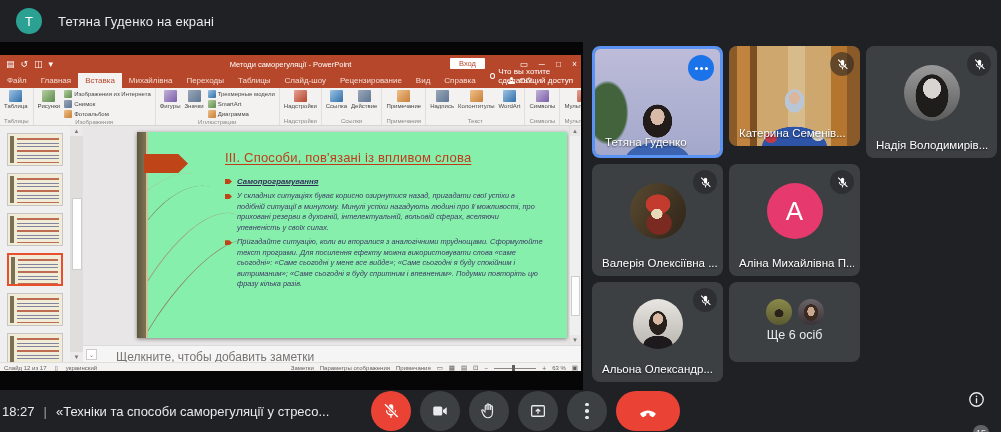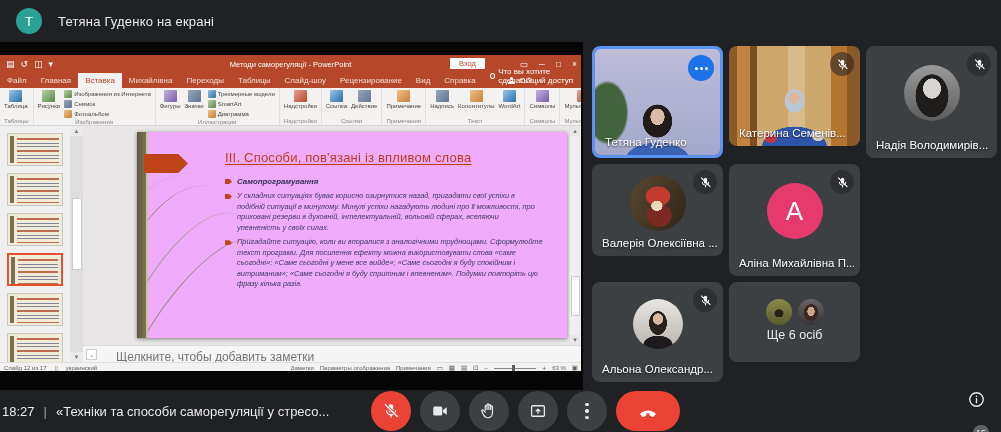--- a/index.html
+++ b/index.html
@@ -57,35 +57,35 @@
   .thumb { position:relative; width:56px; height:33px; margin:7px auto 0; background:#f0ecd8; border:1px solid #c8c6c4; }
   .thumb.selected { border:2px solid #e8502d; }
   .thumb:before { content:""; position:absolute; left:2px; top:2px; width:4px; height:27px; background:#7a7152; }
   .thumb:after { content:""; position:absolute; left:9px; top:3px; right:3px; height:26px;
      background:repeating-linear-gradient(#0000 0 1px, #b24b33 1px 3px, #0000 3px 6px, #6a6a90 6px 7px, #0000 7px 9px, #6a6a90 9px 10px, #0000 10px 12px); opacity:.8; }
   .thumb-scroll { position:absolute; left:70px; top:0; width:13px; height:236px; background:#e0dedd; }
   .thumb-scroll .arrow { position:absolute; left:0; width:13px; height:10px; background:#eceaea; color:#7a7876; font-size:6px; text-align:center; line-height:10px; }
   .thumb-scroll .thumbbar { position:absolute; left:1.5px; top:72px; width:10px; height:72px; background:#ffffff; border:1px solid #cfcdcc; }
 
   .slide-canvas { position:absolute; left:83px; top:0; width:498px; height:219px; background:#e8e6e6; }
-  .slide { position:absolute; left:54px; top:6px; width:430px; height:206px; background:#f0abfc; box-shadow:0 1px 4px rgba(0,0,0,.45); overflow:hidden; }
+  .slide { position:absolute; left:54px; top:6px; width:430px; height:206px; background:#86efac; box-shadow:0 1px 4px rgba(0,0,0,.45); overflow:hidden; }
   .slide-leftbar { position:absolute; left:0; top:0; width:9px; height:100%; background:linear-gradient(90deg,#5e5740,#7d7453); }
   .slide-leftbar:after { content:""; position:absolute; right:-2px; top:0; width:2px; height:100%; background:#cdc19a; }
   .grass { position:absolute; border:solid #8e8868; border-width:0 0 0 1.5px; border-radius:50%; }
   .g1 { left:-40px; top:50px; width:150px; height:320px; transform:rotate(14deg); border-color:#7d7857; }
   .g2 { left:-20px; top:70px; width:120px; height:300px; transform:rotate(24deg); border-color:#a39d7e; }
   .g3 { left:-55px; top:40px; width:180px; height:340px; transform:rotate(8deg); border-color:#b5ae8d; }
   .g4 { left:5px; top:90px; width:90px; height:260px; transform:rotate(32deg); border-color:#8e8868; }
   .slide-arrow { position:absolute; left:7px; top:22px; width:44px; height:19px; background:#bf4519; clip-path:polygon(0 0,78% 0,100% 50%,78% 100%,0 100%); }
   .slide-title { position:absolute; left:88px; top:18px; width:330px; color:#c13b1b; font-size:13px; letter-spacing:.2px; text-decoration:underline; text-underline-offset:2px; text-decoration-thickness:1px; }
   .bullets { position:absolute; left:88px; top:44px; width:318px; }
   .bullet { position:relative; padding-left:12px; margin-bottom:4px; }
   .bmark { position:absolute; left:0; top:3px; width:7px; height:5px; background:#bf4519; clip-path:polygon(0 0,62% 0,100% 50%,62% 100%,0 100%); }
   .btext { font-size:7.4px; line-height:1.42; color:#3e3963; font-style:italic; display:block; }
-  .btext.strong { font-weight:bold; color:#322d58; font-size:7.8px; }
+  .btext.strong { font-weight:bold; text-decoration:underline; color:#322d58; font-size:7.8px; }
   .canvas-scroll { position:absolute; right:0; top:0; width:12px; height:219px; background:#f0eff0; border-left:1px solid #e0dedd; }
   .canvas-scroll .arrow { position:absolute; right:1px; width:10px; height:10px; background:#e8e6e6; color:#7a7876; font-size:6px; text-align:center; line-height:10px; }
   .canvas-scroll .thumbbar { position:absolute; right:1.5px; top:150px; width:9px; height:40px; background:#fdfdfd; border:1px solid #cfcdcc; }
 
   .notes-bar { position:absolute; left:83px; top:290px; width:498px; height:17px; background:#f6f5f5; border-top:1px solid #dddbd9; }
   .notes-collapse { position:absolute; left:3px; top:3px; width:11px; height:11px; background:#fff; border:1px solid #cfcdcc; color:#7a7876; font-size:6px; text-align:center; line-height:10px; }
   .notes-text { position:absolute; left:22px; top:4px; font-size:12px; color:#767472;padding-left:11px; }
 
   .ppt-status { position:absolute; left:0; top:307px; width:100%; height:9px; background:#f3f2f1; border-top:1px solid #e1dfdd; font-size:6px; color:#605e5c; }
   .status-left { position:absolute; left:4px; top:1px; display:flex; gap:8px; align-items:center; }
@@ -445,21 +445,21 @@
     <div class="mute-badge">
       <svg width="13" height="13" viewBox="0 0 24 24">
           <path fill="#fff" d="M12 14a3 3 0 0 0 3-3V6a3 3 0 0 0-6 0v5a3 3 0 0 0 3 3z"></path>
           <path fill="none" stroke="#fff" stroke-width="1.8" d="M6 11a6 6 0 0 0 12 0M12 17v4"></path>
           <line x1="4" y1="3" x2="21" y2="20" stroke="#fff" stroke-width="2"></line>
         </svg>
     </div>
     <div class="pname">Надія Володимирів...</div>
   </div>
 
-  <div class="tile" style="left:592px;top:164px;width:131px;height:92px">
+  <div class="tile" style="left:592px;top:164px;width:131px;height:112px">
     <div class="avatar-circle a-valeria"></div>
     <div class="mute-badge">
       <svg width="13" height="13" viewBox="0 0 24 24">
           <path fill="#fff" d="M12 14a3 3 0 0 0 3-3V6a3 3 0 0 0-6 0v5a3 3 0 0 0 3 3z"></path>
           <path fill="none" stroke="#fff" stroke-width="1.8" d="M6 11a6 6 0 0 0 12 0M12 17v4"></path>
           <line x1="4" y1="3" x2="21" y2="20" stroke="#fff" stroke-width="2"></line>
         </svg>
     </div>
     <div class="pname">Валерія Олексіївна ...</div>
   </div>

